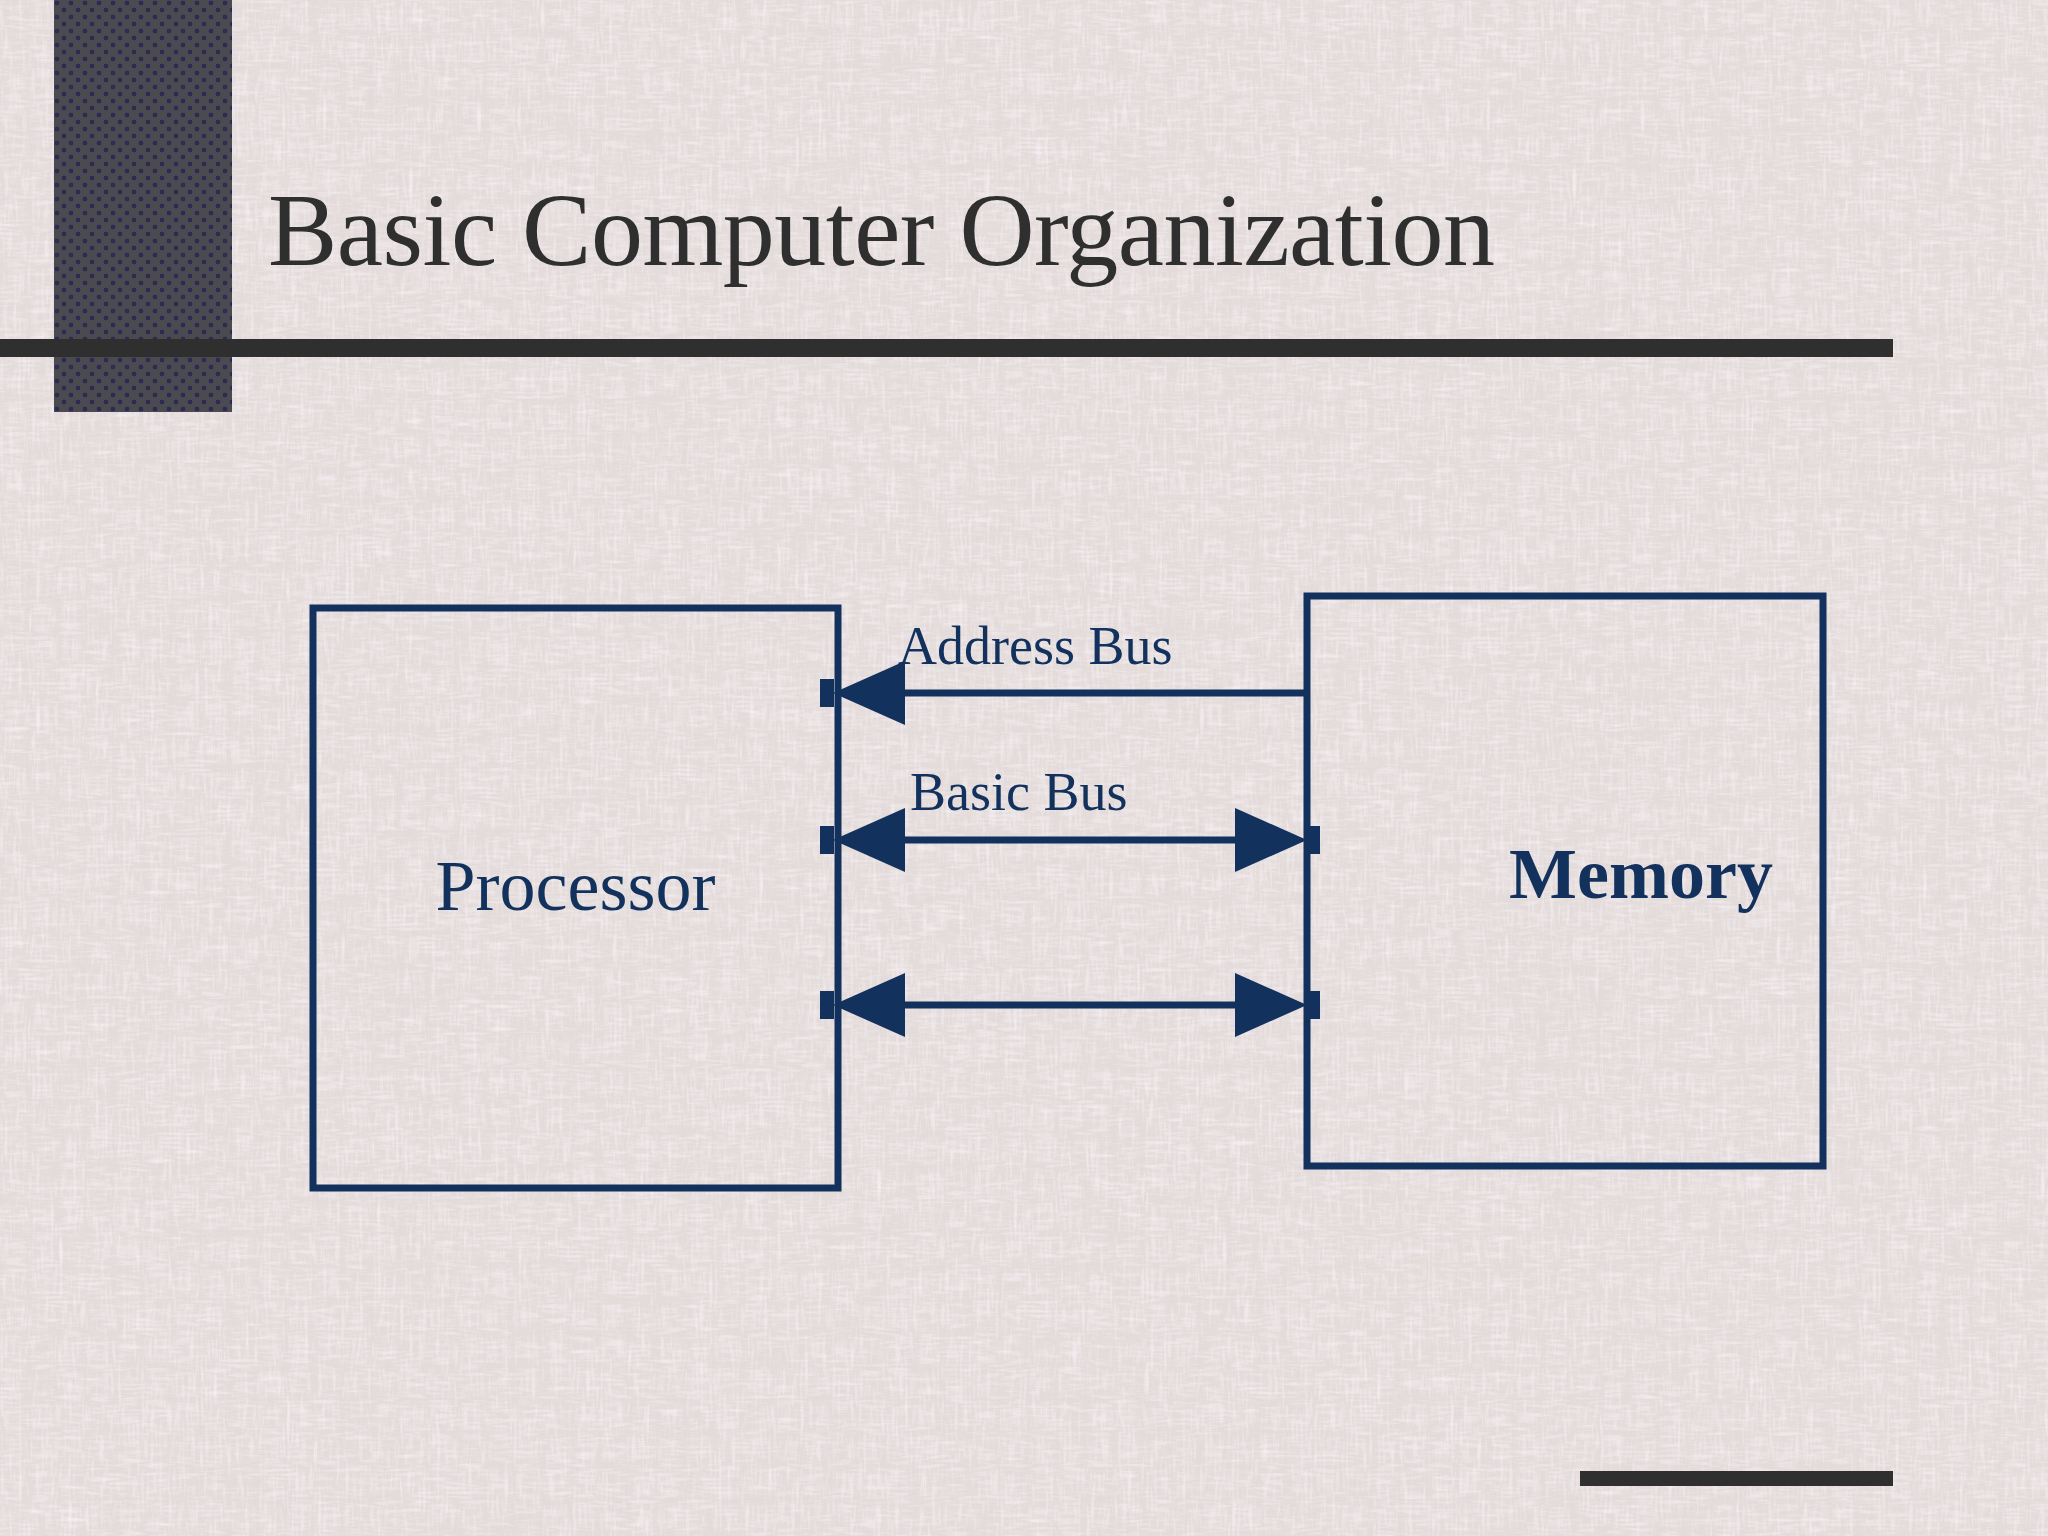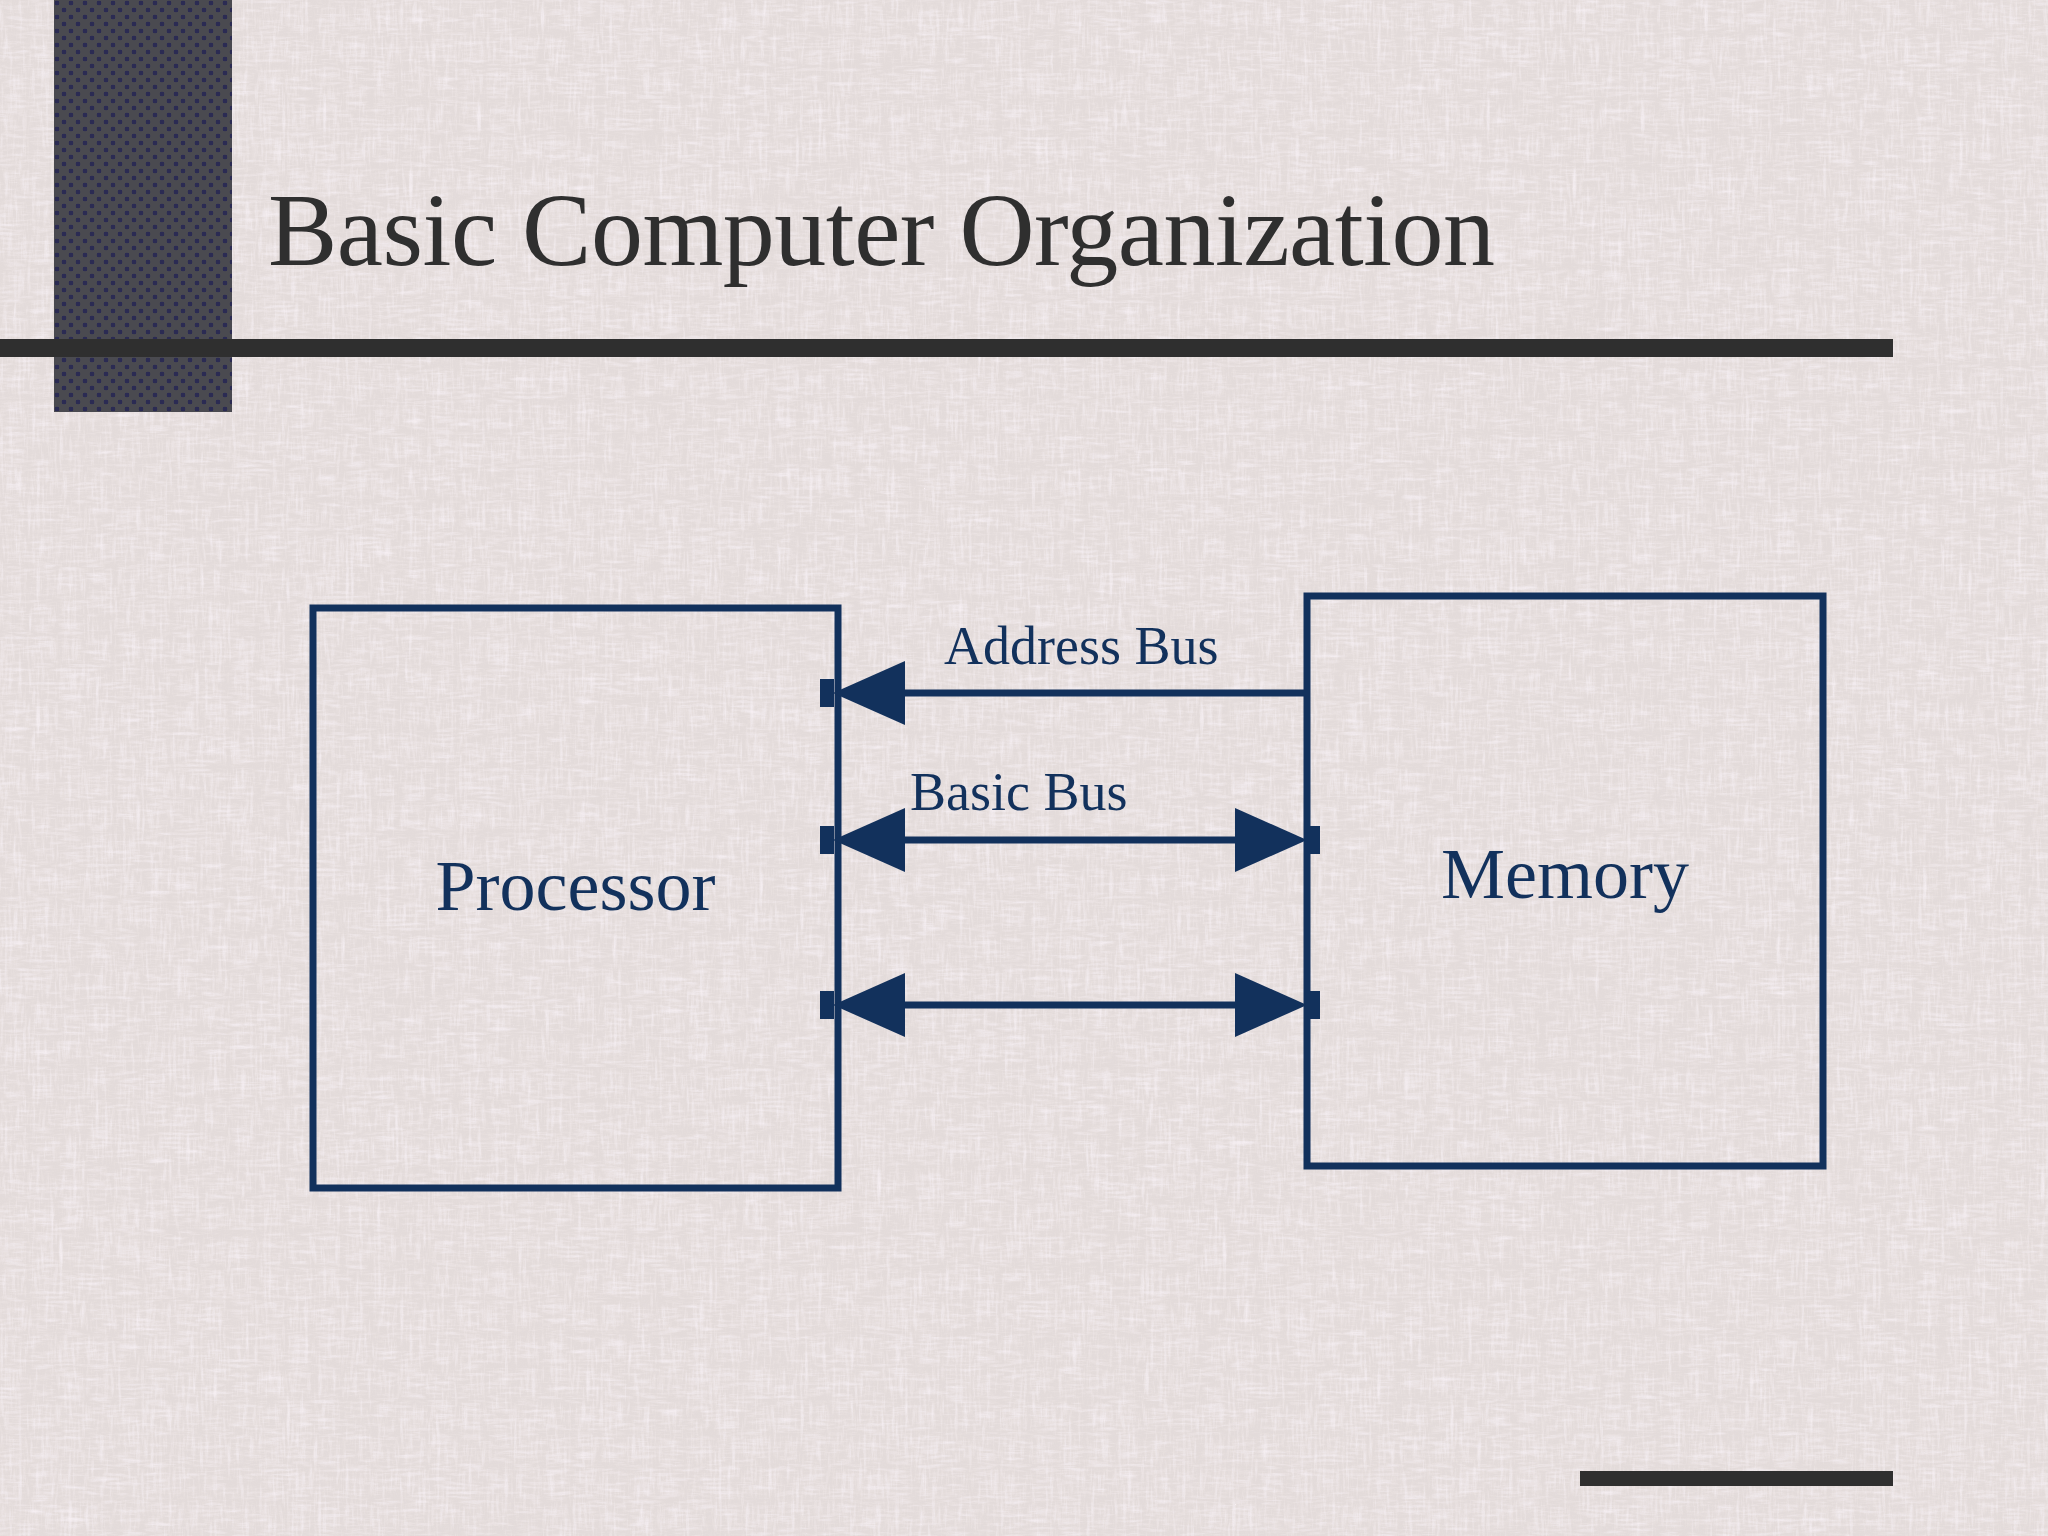--- a/index.html
+++ b/index.html
@@ -81,29 +81,29 @@
   }
 
   .box-label {
     position: absolute;
     color: #12315c;
     font-size: 72px;
     white-space: nowrap;
     text-align: center;
   }
   #label-processor { left: 313px; top: 845px; width: 525px; }
-  #label-memory    { left: 1307px; top: 833px; width: 516px; }
+  #label-memory    { left: 1383px; top: 833px; width: 516px; font-weight: bold; }
 
   .bus-label {
     position: absolute;
     color: #12315c;
     font-size: 54px;
     white-space: nowrap;
   }
-  #label-address-bus { left: 898px; top: 615px; margin-left: 46px; }
+  #label-address-bus { left: 898px; top: 615px; }
   #label-data-bus    { left: 910px; top: 761px; }
   #label-control-bus { left: 898px; top: 918px; }
 </style>
 </head>
 <body>
 
 <div id="slide">
 
   <svg class="texture" width="2048" height="1536" viewBox="0 0 2048 1536" preserveAspectRatio="none" aria-hidden="true">
     <defs>

